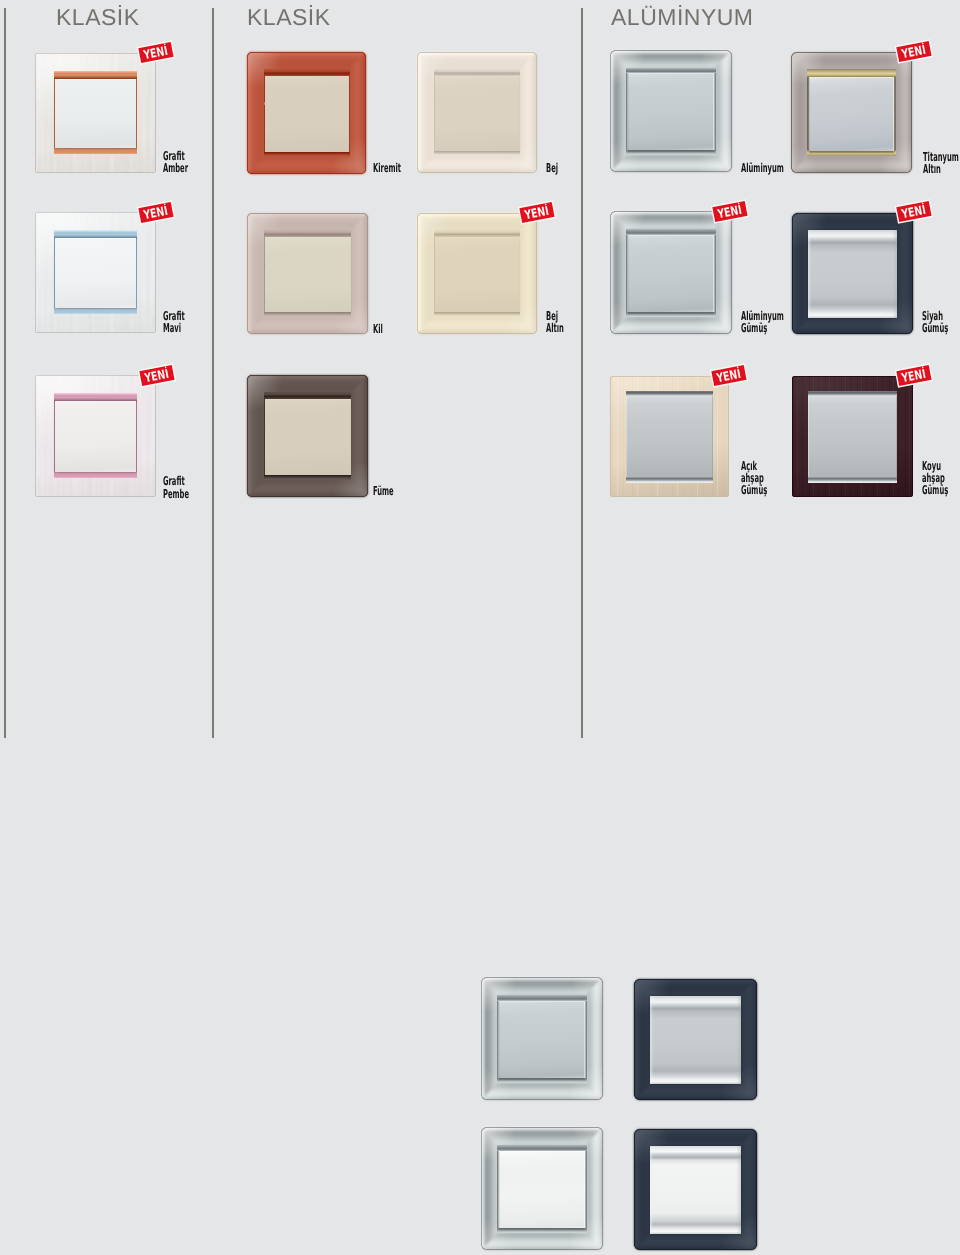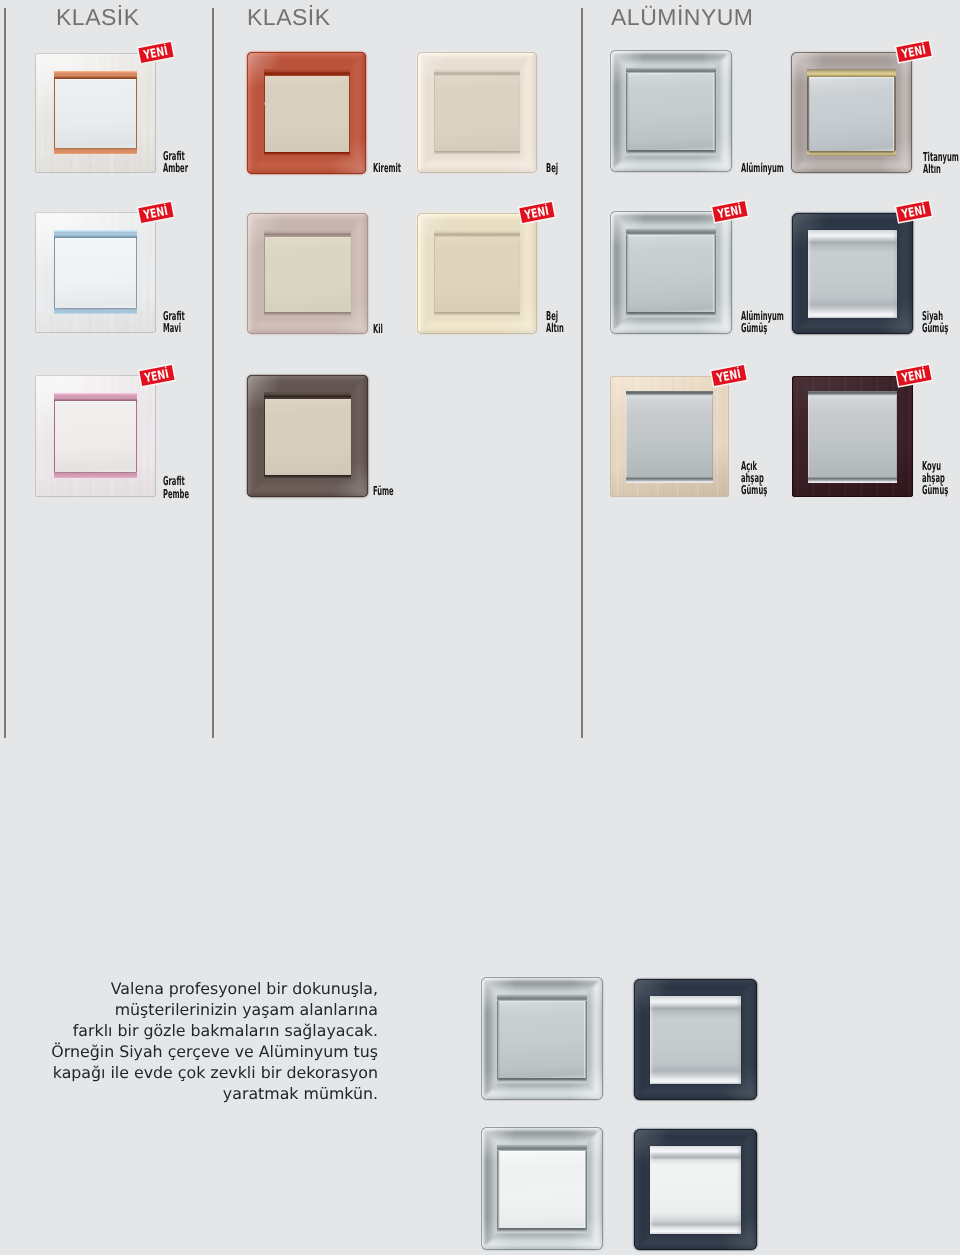--- a/index.html
+++ b/index.html
@@ -591,26 +591,20 @@
         linear-gradient(180deg,#d8dcde 0%,#cdd1d3 8%,#c6cacd 26%,#c0c5c8 54%,
         #b7bcbf 82%,#b0b5b8 100%);
         box-shadow:inset .9px 0 0 rgba(255,255,255,.35), inset -.9px 0 0 rgba(130,136,140,.4);"></div>
   </div>
       </div>
       <div class="plabel" style="left:921.5px;top:459.9px;">Koyu
 ahşap
 Gümüş</div>
       <div class="badge" style="left:896.8px;top:367.8px;"><span>YENİ</span></div>
     </div>
-  <div class="desc" style="left:46px;top:979px;width:332px;">Valena profesyonel bir dokunuşla,
-müşterilerinizin yaşam alanlarına
-farklı bir gözle bakmaların sağlayacak.
-Örneğin Siyah çerçeve ve Alüminyum tuş
-kapağı ile evde çok zevkli bir dekorasyon
-yaratmak mümkün.</div>
   <div id="showcase">
       <div class="tile" style="left:481px;top:977px;width:122px;height:123px;">
   <div class="sw">
     <div class="lyr" style="border-radius:6px;background:#c3cacb;"></div>
 
     <div class="lyr" style="border-radius:6px;overflow:hidden;filter:blur(1.1px);">
       <div style="position:absolute;left:0;top:0;width:100%;height:13.6%;
            clip-path:polygon(0 0,100% 0,86.672% 100%,13.328% 100%);
            background:linear-gradient(180deg,#eaecee 0%,#f0f1f3 10%,#a8afb1 22%,#93999b 34%,#9ea7a8 52%,#b5bfbf 70%,#c8d0d1 86%,#d4dbdc 100%);"></div>
       <div style="position:absolute;left:0;bottom:0;width:100%;height:13.6%;

